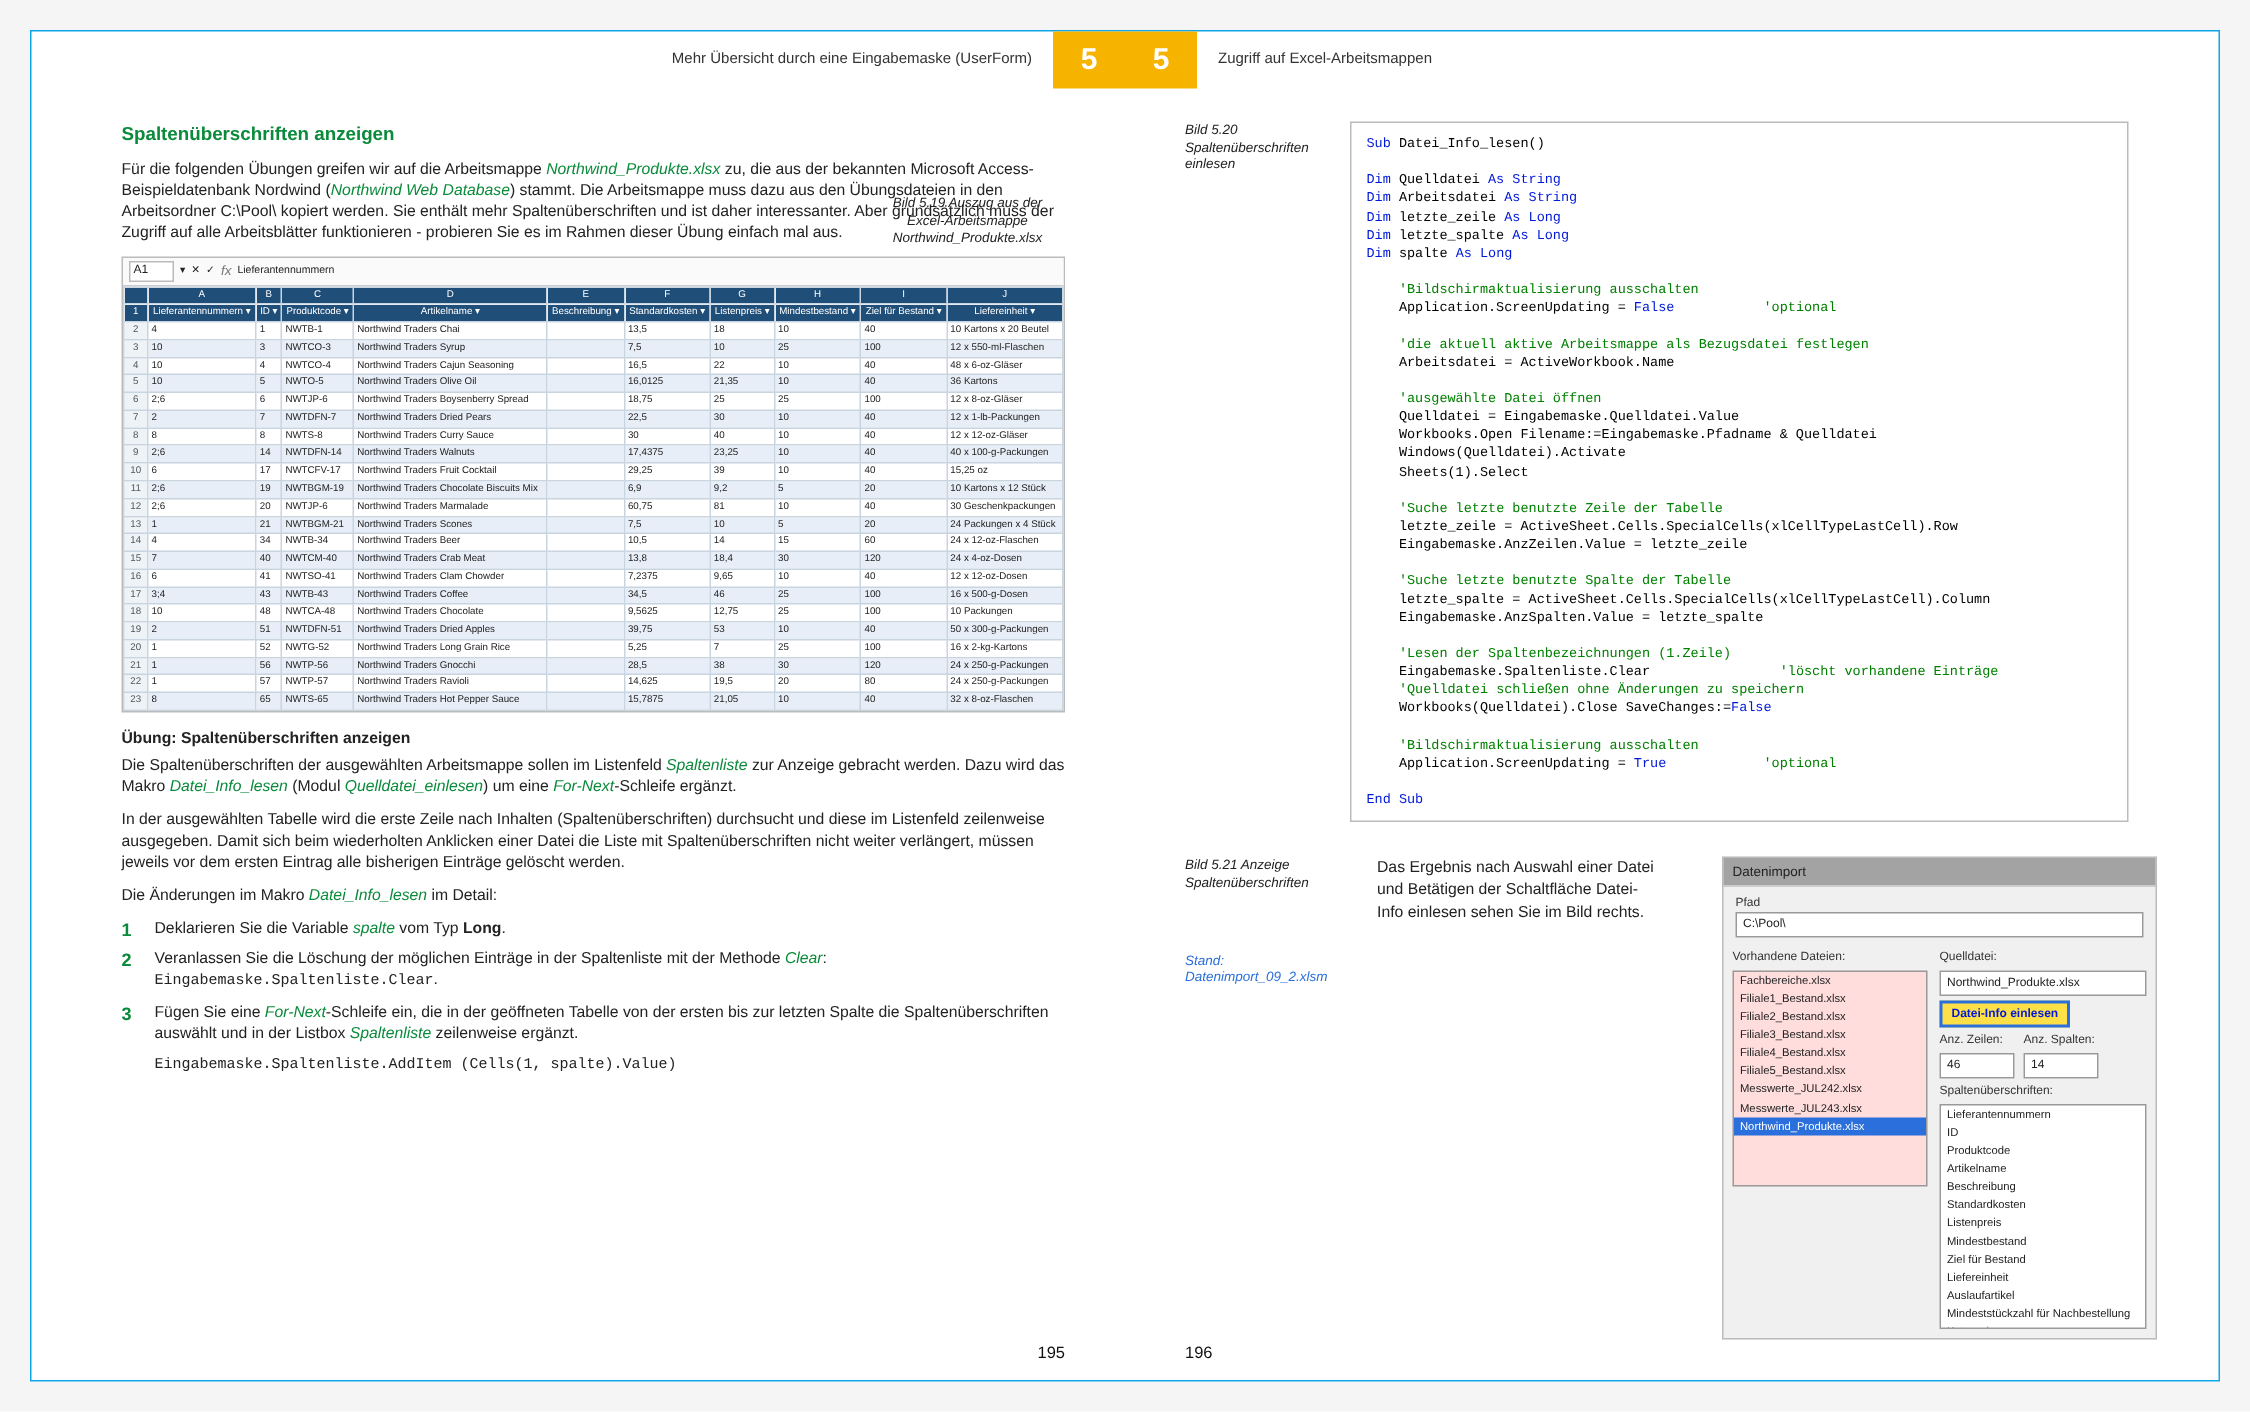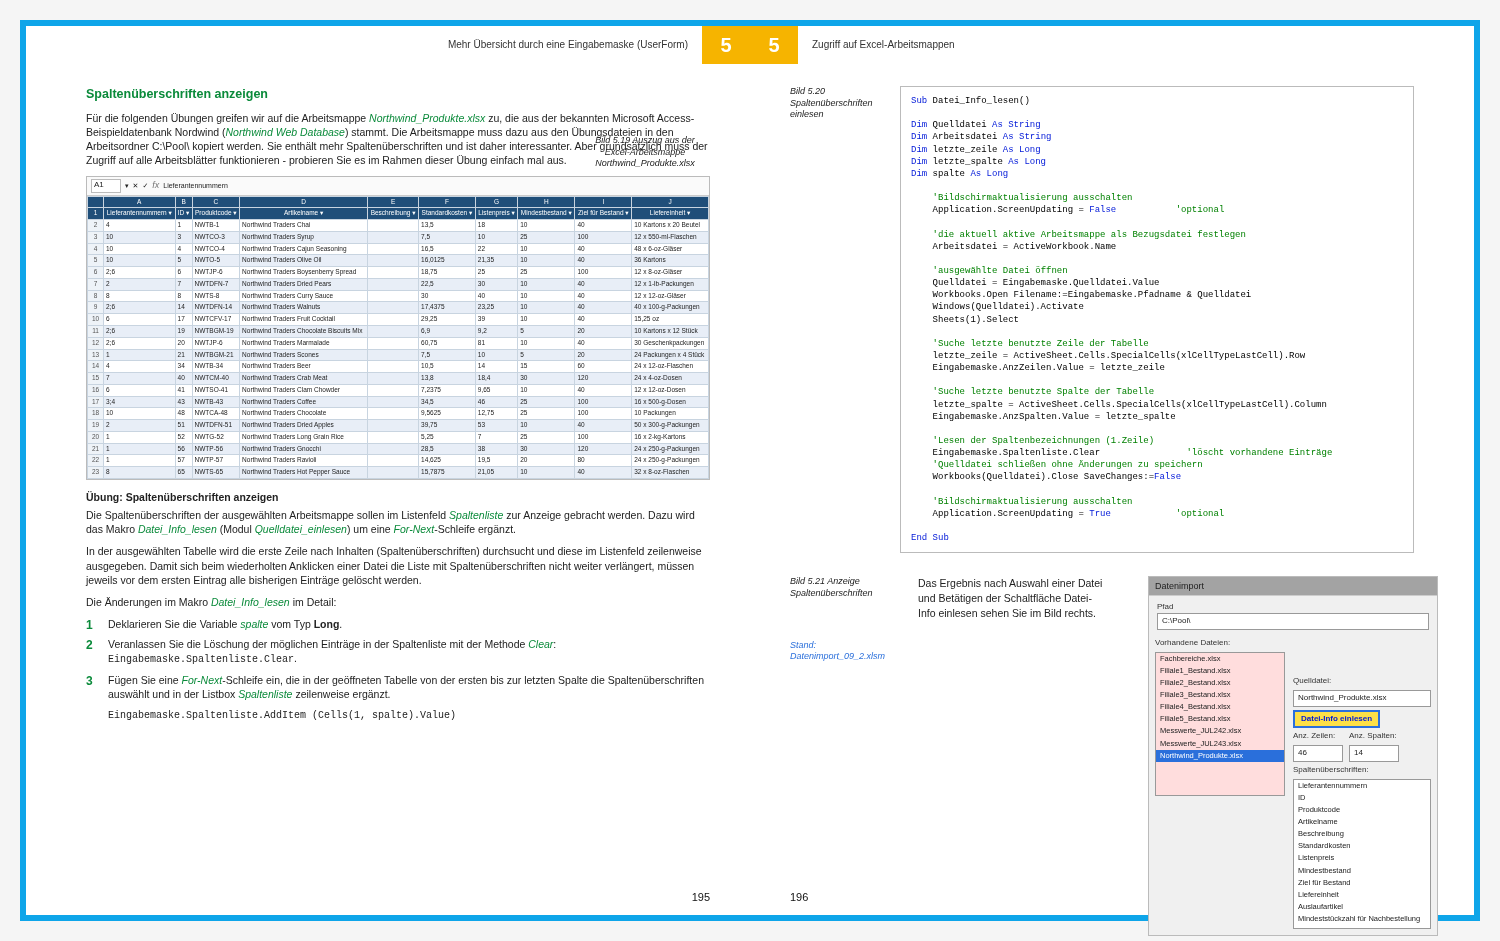--- a/index.html
+++ b/index.html
@@ -7,21 +7,21 @@
     font-family: "Segoe UI", Arial, sans-serif;
     background: #f5f5f5;
     display: flex;
     justify-content: center;
     padding: 20px;
   }
   .spread {
     width: 1460px;
     height: 901px;
     background: #fff;
-    border: 6px solid #0ea5e9;
+    border: 1px solid #0ea5e9;
     display: flex;
     position: relative;
   }
   .page { width: 50%; padding: 20px 40px 30px 60px; position: relative; font-size: 10.5px; color: #222; line-height: 1.35; }
   .page.right { padding: 20px 60px 30px 40px; }
   .tabhdr { position:absolute; top:0; width:100%; display:flex; }
   .page.left .tabhdr { justify-content:flex-end; left:0; }
   .page.right .tabhdr { justify-content:flex-start; left:0; }
   .chap-tab { width:48px; height:38px; background:#f6b400; color:#fff; font-size:20px; font-weight:bold; display:flex; align-items:center; justify-content:center; }
   .hdrtext { font-size:10px; color:#333; align-self:center; margin:0 14px; }
@@ -525,21 +525,21 @@
                   <div class="item">Filiale1_Bestand.xlsx</div>
                   <div class="item">Filiale2_Bestand.xlsx</div>
                   <div class="item">Filiale3_Bestand.xlsx</div>
                   <div class="item">Filiale4_Bestand.xlsx</div>
                   <div class="item">Filiale5_Bestand.xlsx</div>
                   <div class="item">Messwerte_JUL242.xlsx</div>
                   <div class="item">Messwerte_JUL243.xlsx</div>
                   <div class="item sel">Northwind_Produkte.xlsx</div>
                 </div>
             </div>
-            <div class="col" style="flex:1;margin-top:38px;">
+            <div class="col" style="flex:1;">
               <div class="lbl">Quelldatei:</div>
               <div class="txt">Northwind_Produkte.xlsx</div>
               <div class="btn">Datei-Info einlesen</div>
               <div class="row2">
                 <div class="col">
                     <div class="lbl">Anz. Zeilen:</div>
                     <div class="txt small-in">46</div>
                   </div>
                 <div class="col">
                     <div class="lbl">Anz. Spalten:</div>

